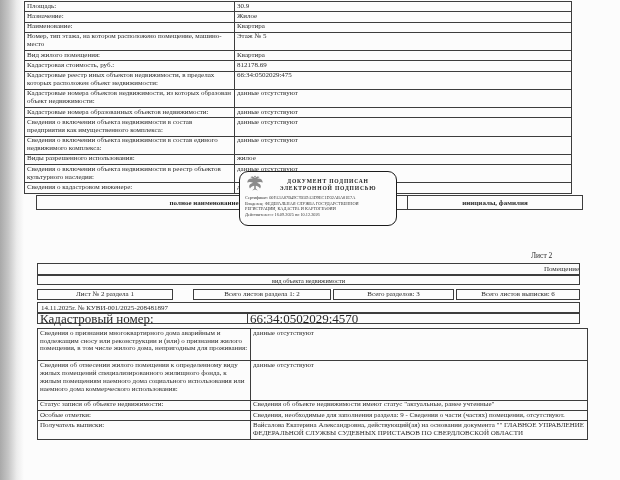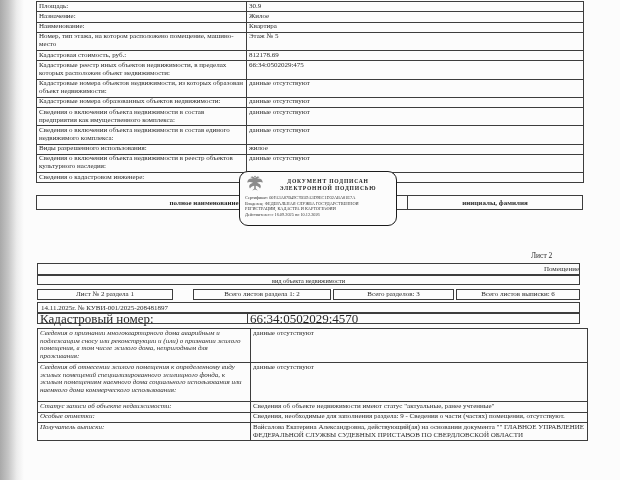--- a/index.html
+++ b/index.html
@@ -23,21 +23,21 @@
     table-layout:fixed;
   }
   table.doc td{
     border:0.8px solid #3d3d3d;
     padding:0.6px 2px 0.8px 2px;
     vertical-align:top;
     overflow:hidden;
   }
   table.doc td.lbl{width:205px;}
   table.doc td.val{width:332px;}
-  #table1{position:absolute;left:36px;top:1px;}
+  #table1{position:absolute;left:24px;top:1px;}
   
   #sigrow{
     position:absolute;left:36px;top:195px;width:545px;height:13px;
     border:0.8px solid #3d3d3d;display:flex;
   }
   #sigrow .cell{
     display:flex;align-items:center;justify-content:center;
     font-size:7px;font-weight:bold;
   }
   #sigrow .cell.left{width:370px;border-right:0.8px solid #3d3d3d;}
@@ -81,21 +81,21 @@
   #meta-row .mcell:nth-child(1){width:136px;margin-right:2px;}
   #meta-row .mcell:nth-child(2){width:138px;margin-right:2px;margin-left:18px;}
   #meta-row .mcell:nth-child(3){width:121px;margin-right:2px;}
   #meta-row .mcell:nth-child(4){flex:1;}
   #docnum{top:302px;height:11px;text-align:left;padding-left:3px;line-height:10px;}
   #cadnum-row{position:absolute;left:37px;top:313px;width:543px;height:11px;display:flex;
     border:0.8px solid #3d3d3d;box-sizing:border-box;font-size:13px;line-height:9.5px;background:#fcfcfc;}
   #cadnum-row .lbl{width:210px;border-right:0.8px solid #3d3d3d;padding-left:2px;box-sizing:border-box;}
   #cadnum-row .val{flex:1;padding-left:2px;}
   #table2{position:absolute;left:37px;top:328px;width:543px;}
-  #table2 td.lbl{width:208px;font-style:italic;}
+  #table2 td.lbl{width:208px;}
   #table2 tr:nth-child(1) td{height:30px;}
   #table2 tr:nth-child(2) td{height:37px;}
 </style>
 </head>
 <body>
 
 <div id="page">
   <div id="scan-edge"></div>
 
   <table id="table1" class="doc">
@@ -113,20 +113,24 @@
   <tr>
     <td class="lbl">Наименование:</td>
     <td class="val">Квартира</td>
   </tr>
 
   <tr>
     <td class="lbl">Номер, тип этажа, на котором расположено помещение, машино-место</td>
     <td class="val">Этаж № 5</td>
   </tr>
 
+  <tr>
+    <td class="lbl">Вид жилого помещения:</td>
+    <td class="val">Квартира</td>
+  </tr>
 
   <tr>
     <td class="lbl">Кадастровая стоимость, руб.:</td>
     <td class="val">812178.69</td>
   </tr>
 
   <tr>
     <td class="lbl">Кадастровые реестр иных объектов недвижимости, в пределах которых расположен объект недвижимости:</td>
     <td class="val">66:34:0502029:475</td>
   </tr>

